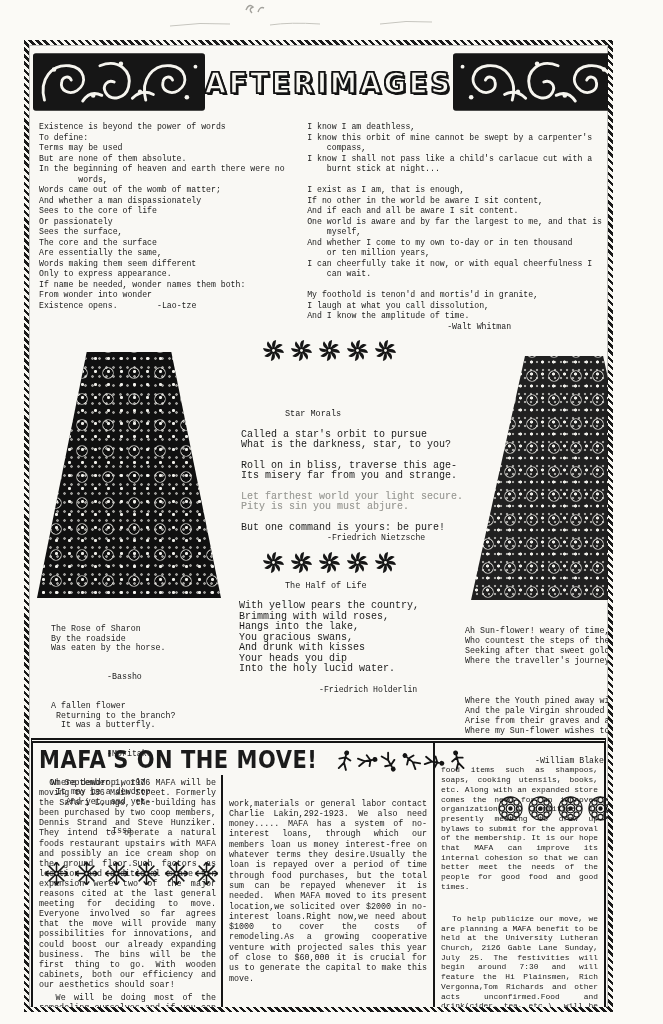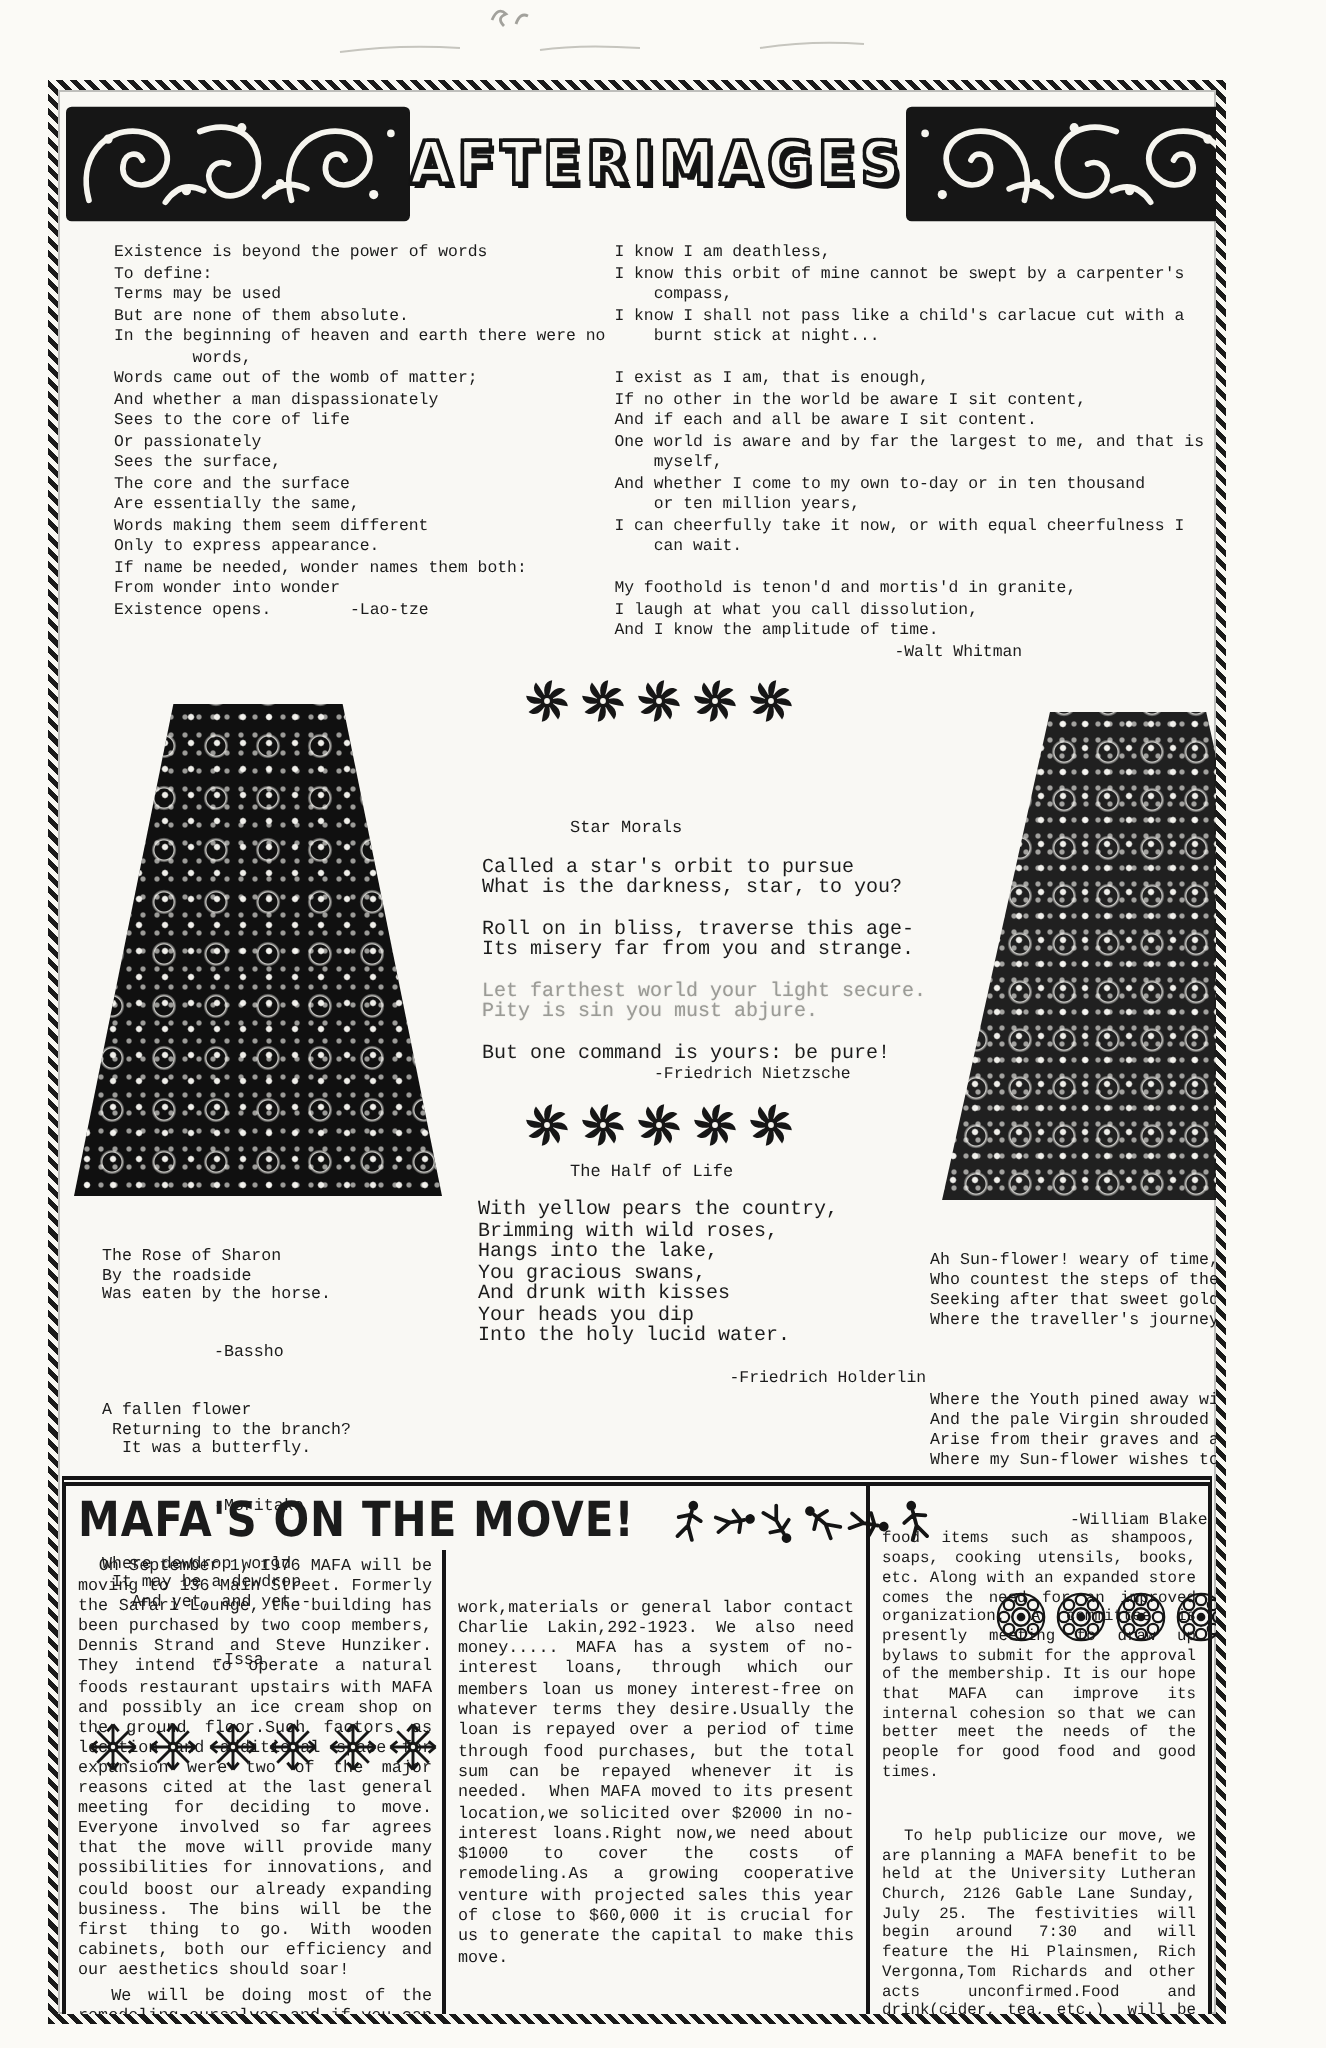--- a/index.html
+++ b/index.html
@@ -15,21 +15,21 @@
   .curl{width:172px;height:58px;flex:0 0 auto;}
   .curl.flip{transform:scaleX(-1);}
   h1.title{flex:1;text-align:center;margin:0;font-family:"DejaVu Sans","Liberation Sans",sans-serif;
      font-weight:900;font-size:27px;letter-spacing:3px;color:#f7f6f0;
      -webkit-text-stroke:1.5px #141414;
      text-shadow:2px 2px 0 #141414,-1px -1px 0 #141414,1px -1px 0 #141414,-1px 1px 0 #141414;
      transform:scaleY(1.08);} 
   
   .toppoems{display:flex;margin:8px 6px 0 10px;height:212px;}
   .poemcol{white-space:pre;font-size:8.2px;line-height:10.5px;}
-  .laotze{width:282px;margin-left:18px;}
+  .laotze{width:282px;}
   .whitman{flex:1;}
   .attr{white-space:pre;font-size:8.2px;line-height:10.5px;}
   .attr-laotze{padding-left:118px;margin-top:-10.5px;}
   .attr-whitman{padding-left:140px;}
   
   .middle{display:grid;grid-template-columns:196px 1fr 196px;margin:2px 2px 0 2px;height:398px;}
   .mcol{position:relative;}
   .lace{background-color:#101010;
     background-image:
       radial-gradient(circle,rgba(250,249,244,.95) 1.2px,transparent 1.9px),
@@ -44,21 +44,21 @@
     background-size:11px 12px,22px 24px,6px 8px;}
   .mpoem{white-space:pre;font-size:10px;line-height:10.5px;}
   .ptitle{white-space:pre;font-size:8.5px;line-height:10.5px;margin-bottom:10px;}
   .star{margin:8px 0 0 14px;}
   .star .ptitle{padding-left:44px;margin-top:46px;}
   .stanza{margin-bottom:10px;}
   .fadedlines{color:#9b9b96;text-shadow:0 0 .6px #c9c9c4;}
   .attr-star{padding-left:86px;}
   .half{margin:6px 0 0 12px;}
   .half .ptitle{padding-left:46px;}
-  .attr-half{padding-left:80px;text-align:right;}
+  .attr-half{padding-left:80px;}
   .haiku{margin:7px 0 0 20px;font-size:8.3px;line-height:9.6px;white-space:pre;}
   .haiku .hattr{padding-left:56px;}
   .blake{margin:6px 0 0 2px;font-size:8.3px;line-height:10px;white-space:pre;}
   .attr-blake{padding-left:70px;}
   .orow{display:flex;gap:3px;align-items:center;}
   .orow-snow{margin:6px 0 0 12px;}
   .orow-pw-top{margin:2px 0 0 34px;}
   .orow-pw-mid{margin:6px 0 6px 34px;}
   .orow-rosette{margin:8px 0 0 34px;}
   .orn{width:27px;height:27px;}

